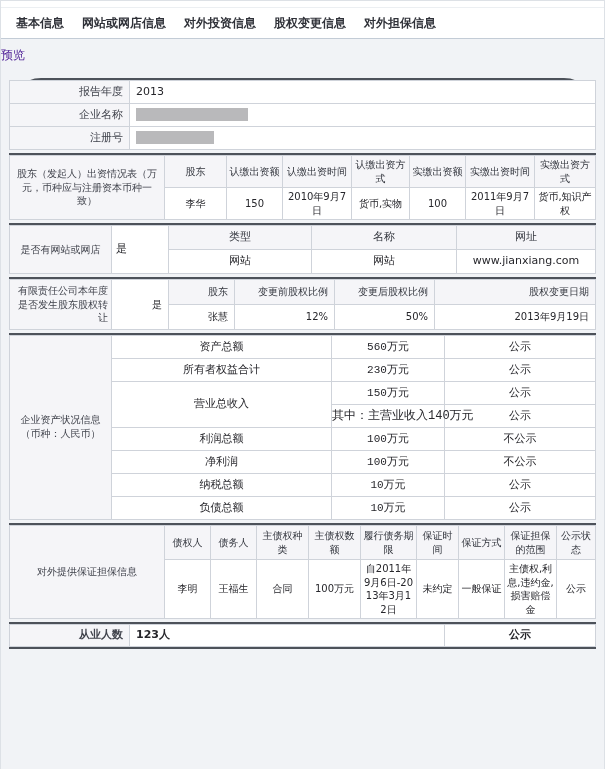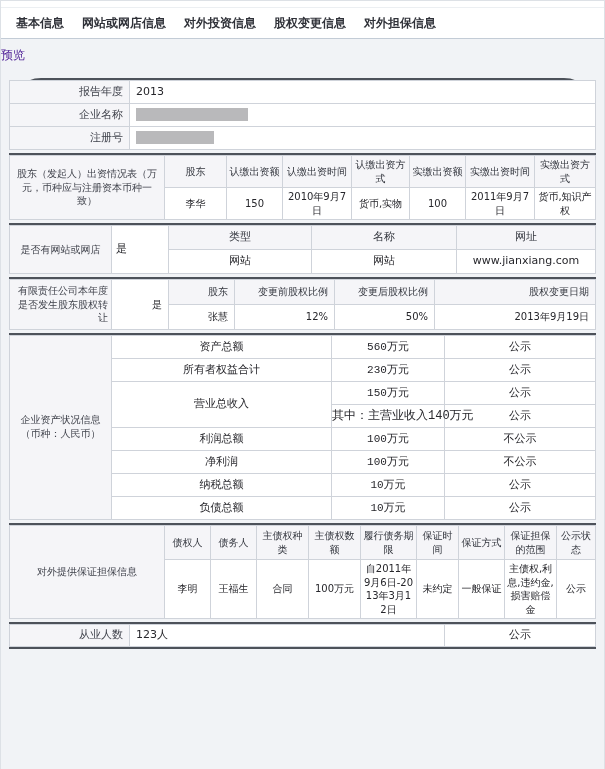--- a/index.html
+++ b/index.html
@@ -38,21 +38,21 @@
   .secA td{height:16px;}
   .secB .hd{height:18px;font-size:10px;padding:2px 1px;}
   .secB .d{height:21px;font-size:10px;padding:2px 1px;}
   .secC td{height:17px;}
   .secD td{height:18px;font-size:10px;text-align:right;}
   .secE td{height:14px;font-size:10px;}
   .secF td{height:16px;font-family:Liberation Mono, monospace;}
   .secF .sub{white-space:nowrap;font-size:12px;padding:3px 0;text-align:center;}
   .secG td{font-size:10px;padding:2px 2px;text-align:center;}
   .secG .hd{padding:3px 1px;}
-  .secH td{height:15px;}
+  .secH td{height:15px;font-weight:bold;}
   .redact{height:13px;background:#b9b9bb;display:inline-block;vertical-align:middle;}
   
   .actions{text-align:center;padding-top:11px;}
 </style>
 </head>
 <body>
 
 <div class="page">
 
   <div class="tabbar">

